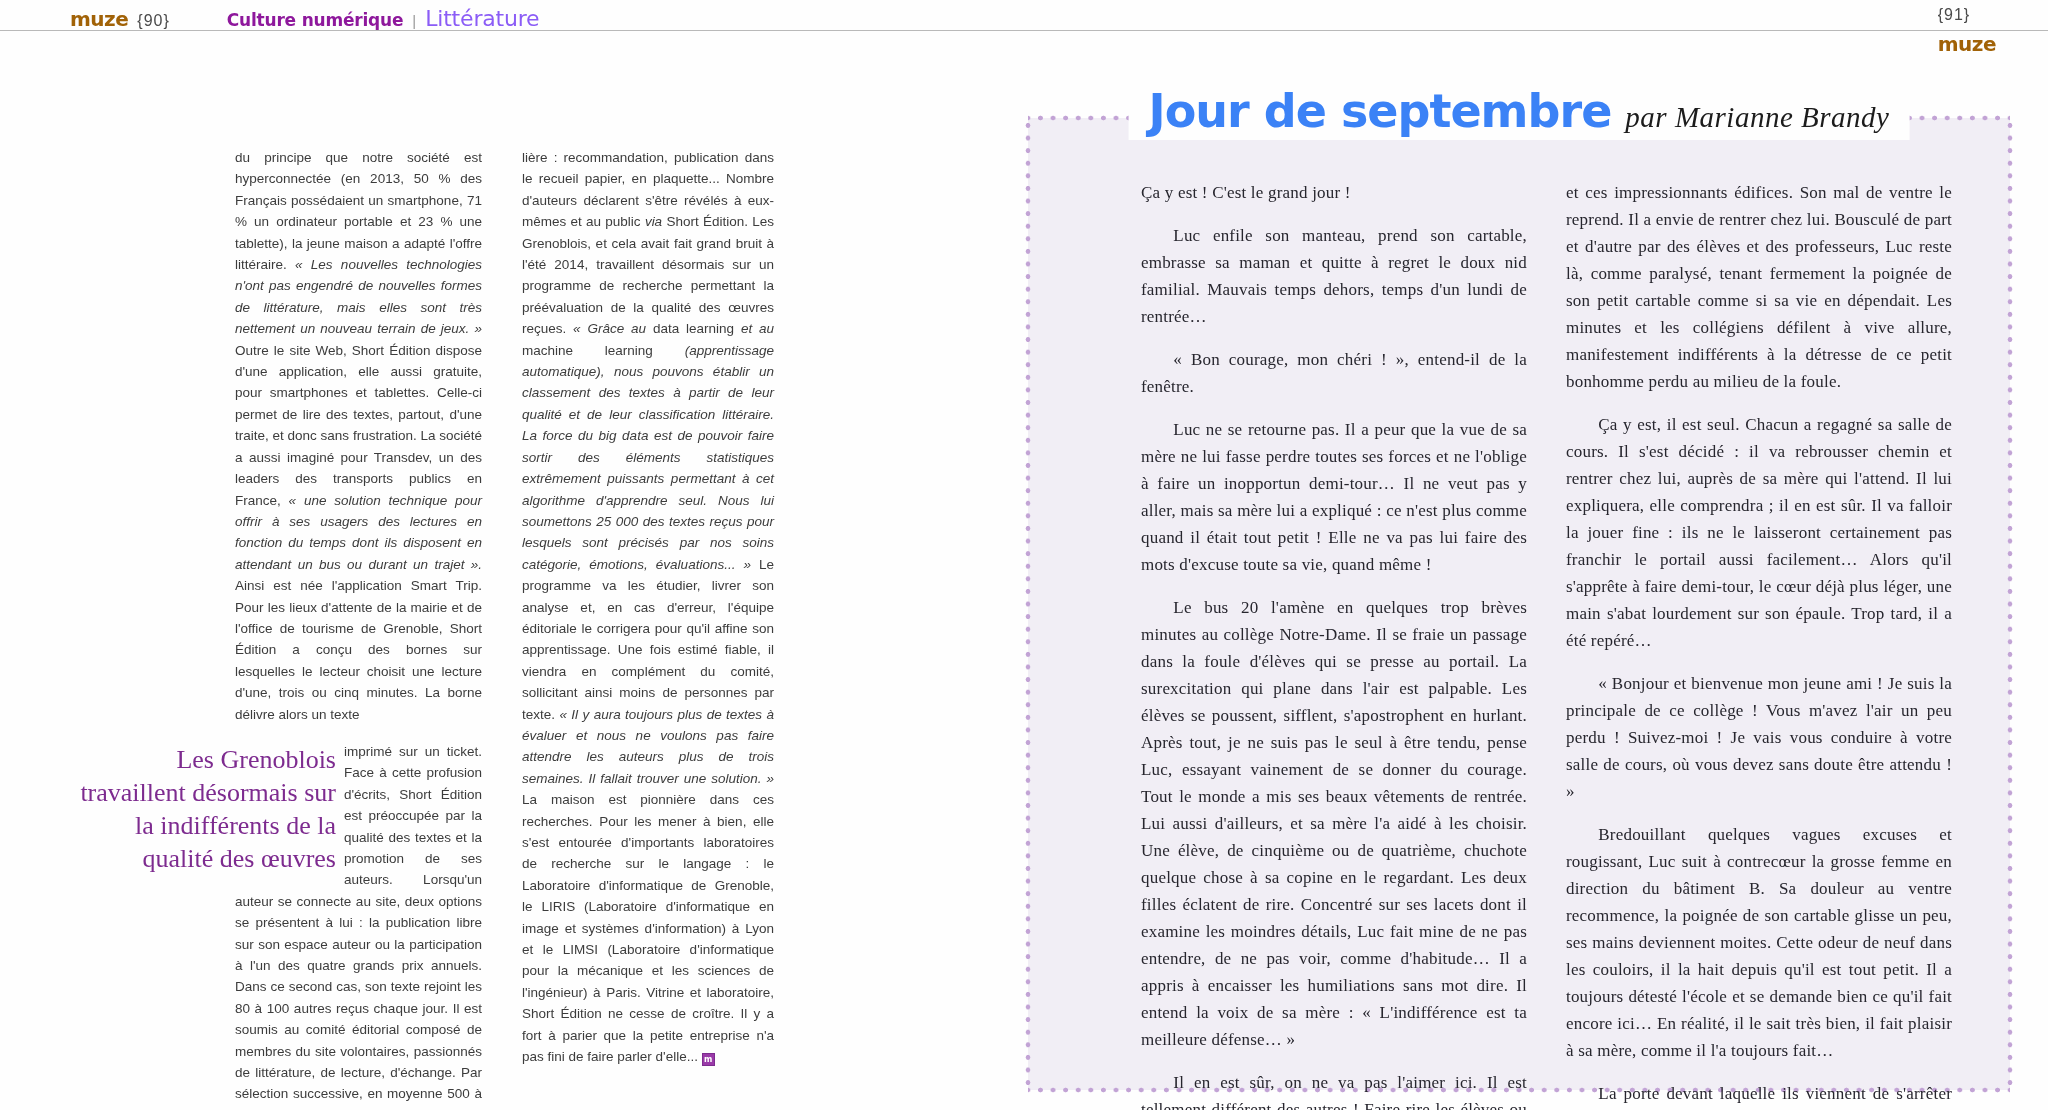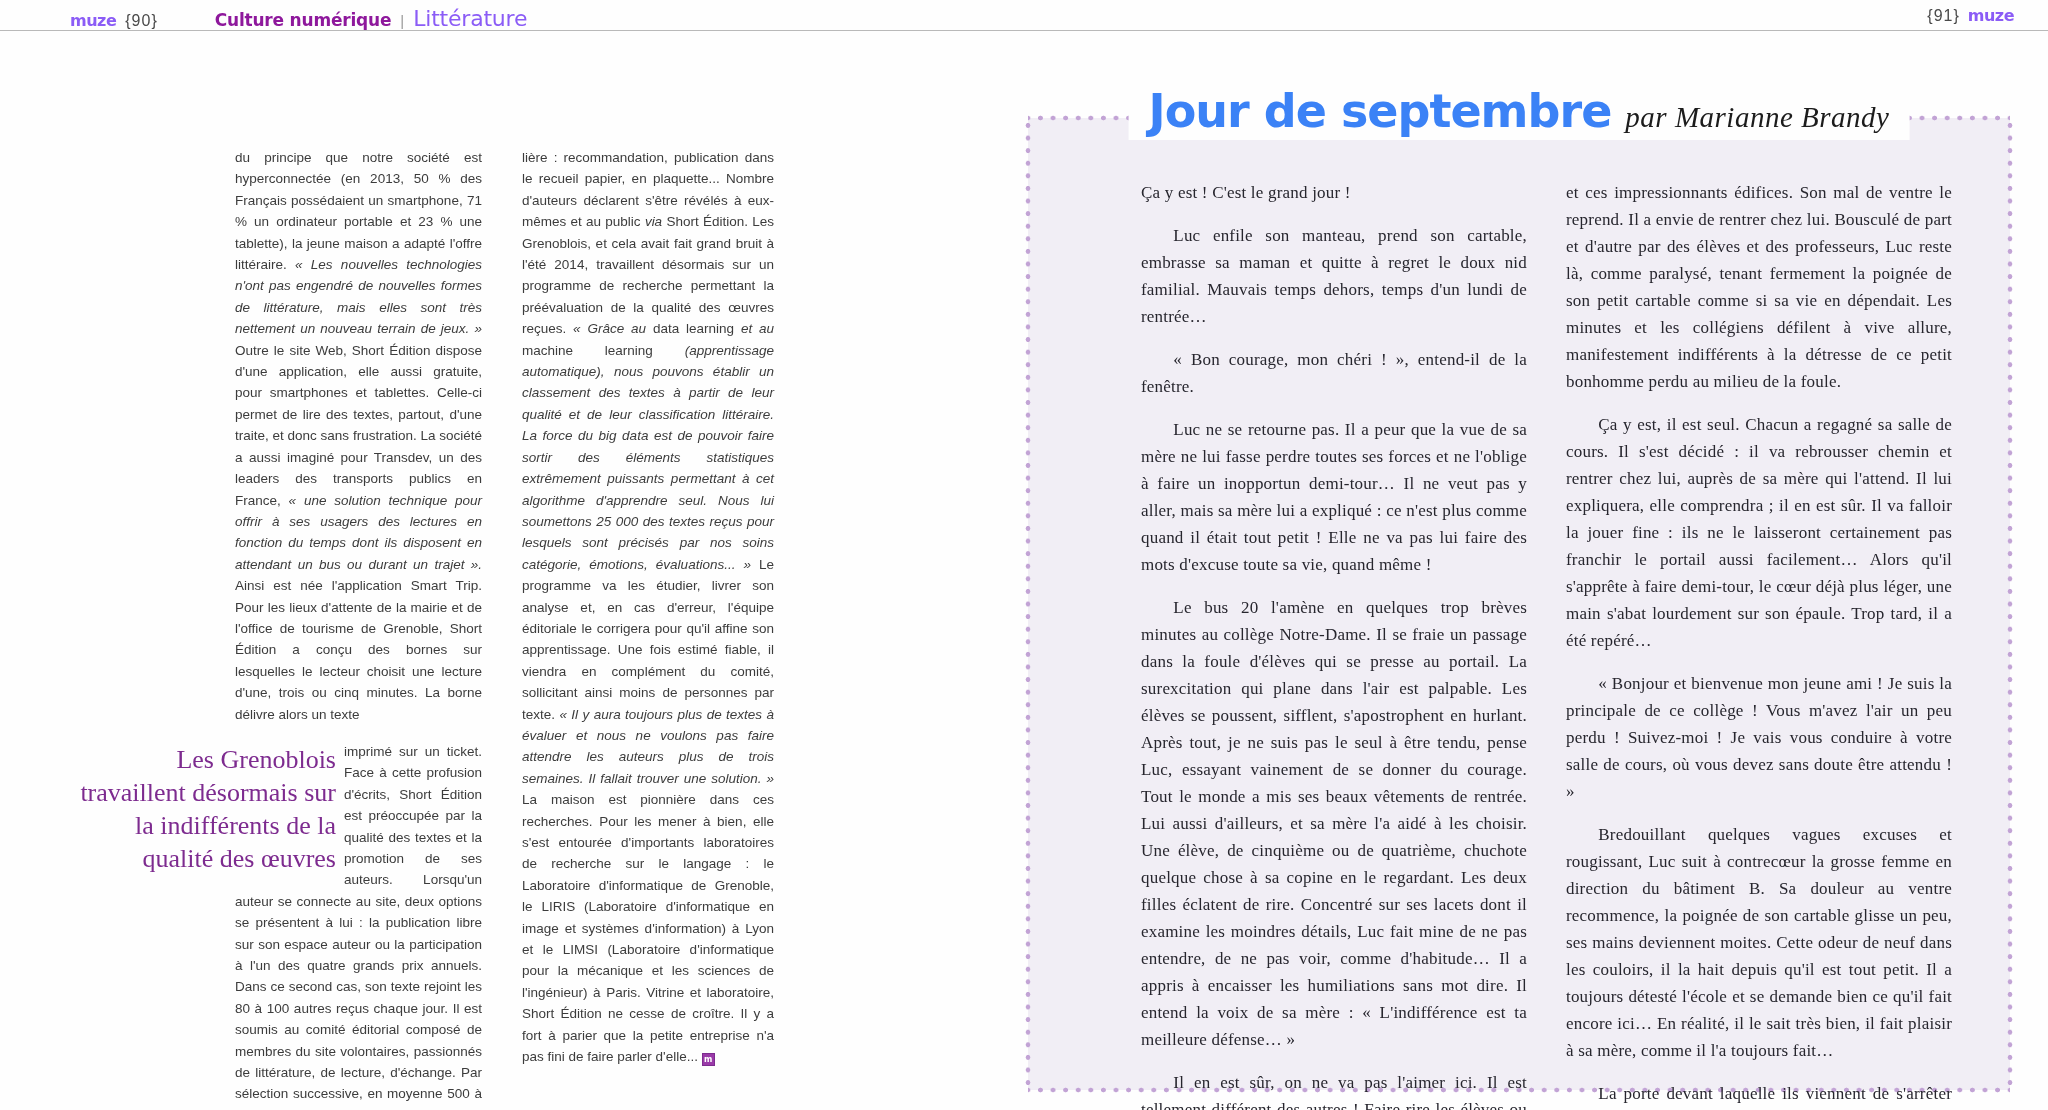--- a/index.html
+++ b/index.html
@@ -4,22 +4,22 @@
 <style>
   html,body{margin:0;padding:0;}
   body{
     width:2048px;height:1110px;position:relative;overflow:hidden;
     background:#fefefe;
     font-family:"Liberation Sans",sans-serif;
   }
   
   .header-rule{position:absolute;left:0;top:30px;width:2048px;height:1px;background:#b9b9b9;}
   .header-left{position:absolute;left:70px;top:6px;display:flex;align-items:baseline;gap:9px;}
-  .header-right{position:absolute;right:34px;top:6px;display:flex;align-items:flex-end;gap:8px;}
-  .brand{font-family:"DejaVu Sans",sans-serif;font-weight:bold;font-size:16px;color:#8b5cf6;letter-spacing:-0.5px;}
+  .header-right{position:absolute;right:52px;top:6px;display:flex;align-items:flex-start;gap:8px;flex-direction:column;}
+  .brand{font-family:"DejaVu Sans",sans-serif;font-weight:bold;font-size:20px;color:#a16207;letter-spacing:-0.5px;}
   .folio{font-size:16px;color:#4a4a4a;letter-spacing:1px;}
   .section{font-family:"DejaVu Sans",sans-serif;font-size:17px;font-weight:bold;color:#8e189c;letter-spacing:-0.2px;margin-left:48px;}
   .sep{color:#9a9a9a;font-size:15px;}
   .subsection{font-family:"DejaVu Sans",sans-serif;font-size:22px;color:#8b5cf6;letter-spacing:-0.2px;}
 
   
   .lp-col{position:absolute;top:131px;color:#3c3c3c;font-size:13.5px;line-height:21.4px;
     text-align:justify;hyphens:auto;-webkit-hyphens:auto;}
   .lp-col p{margin:16px;}
   #lp-col1{left:219px;width:279px;}

